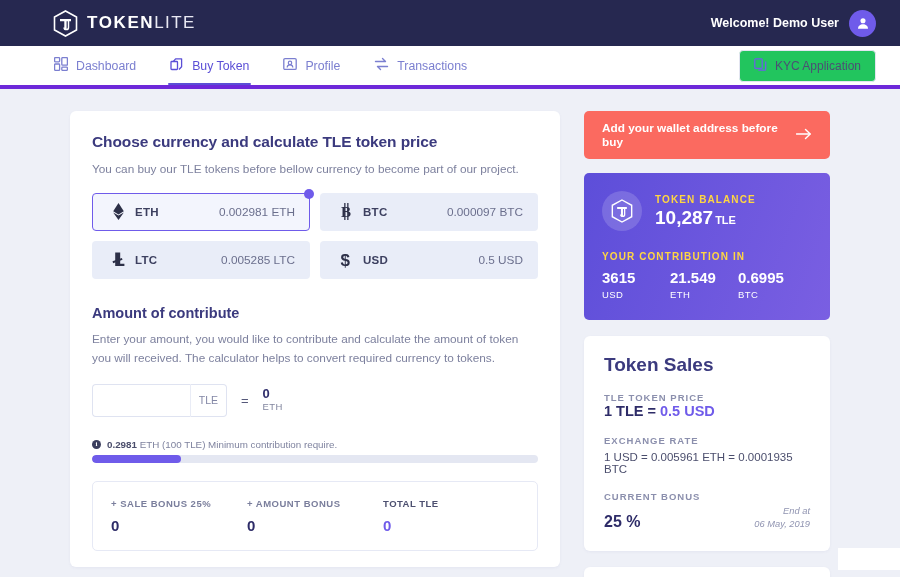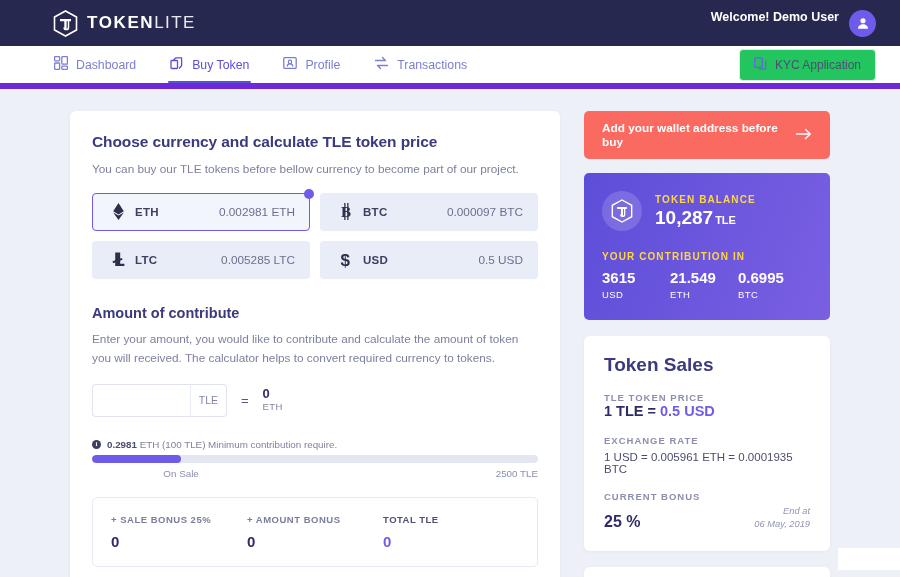--- a/index.html
+++ b/index.html
@@ -23,37 +23,37 @@
   .brand { display: flex; align-items: center; gap: 9px; }
   .brand-mark {
     width: 26px; height: 28px;
     display: flex; align-items: center; justify-content: center;
   }
   .brand-text {
     font-size: 17px; font-weight: bold; letter-spacing: 1.6px;
     color: #ffffff;
   }
   .brand-text .lite { font-weight: normal; color: #e9e9f3; letter-spacing: 1.4px; }
-  .welcome-wrap { display: flex; gap: 10px; }
+  .welcome-wrap { display: flex; align-items: center; gap: 10px; }
   .welcome-text { color: #ffffff; font-size: 12.5px; font-weight: bold; }
   .avatar {
     width: 27px; height: 27px; border-radius: 50%;
     background: #6f5bea;
     display: flex; align-items: center; justify-content: center;
   }
 
   
   .navbar {
     height: 43px;
     background: #ffffff;
     display: flex;
     align-items: stretch;
     justify-content: space-between;
     padding: 0 24px 0 52px;
-    border-bottom: 6px solid #6d28d9;
+    border-bottom: 4px solid #6d28d9;
   }
   .nav-items { display: flex; align-items: stretch; gap: 30px; }
   .nav-item {
     display: flex; align-items: center; gap: 8px;
     font-size: 12.3px; color: #7b7fd0;
     cursor: pointer;
     position: relative;
     padding: 0 2px;
   }
   .nav-item.active { color: #5b4fd6; }
@@ -427,24 +427,20 @@
         <span class="info-i">i</span>
         <span><b>0.2981</b>
           <span>ETH (100 TLE) Minimum contribution require.</span></span>
       </div>
 
 
       <div class="bar-track">
         <div class="bar-fill" id="barfill" style="width: 20%;"></div>
       </div>
 
-      <div class="bar-foot">
-        <span class="onsale">On Sale</span>
-        <span>2500 TLE</span>
-      </div>
 
       <div class="totals">
         <div class="total-cell">
           <div class="lbl">+ SALE BONUS 25%</div>
           <div class="val">0</div>
         </div>
         <div class="total-cell">
           <div class="lbl">+ AMOUNT BONUS</div>
           <div class="val">0</div>
         </div>

